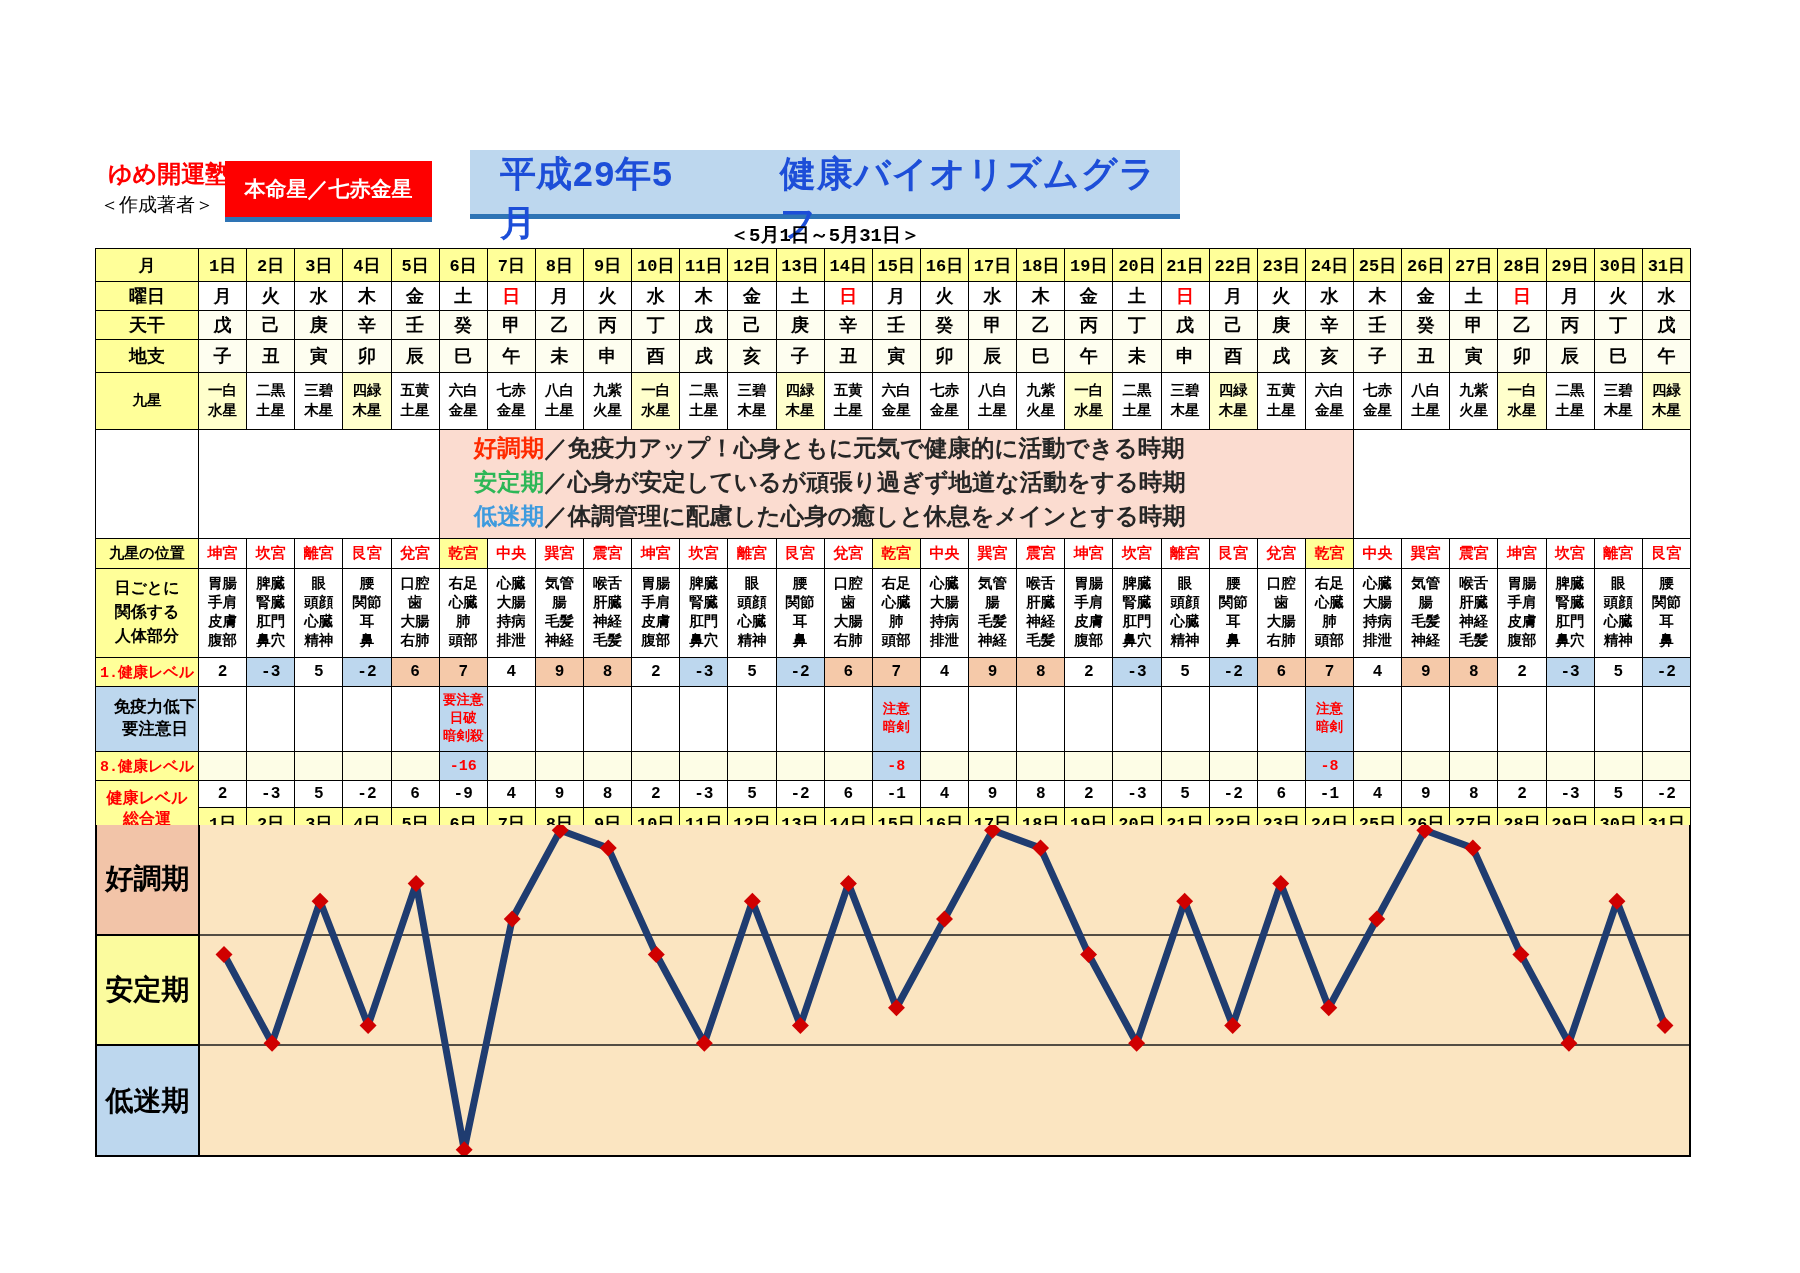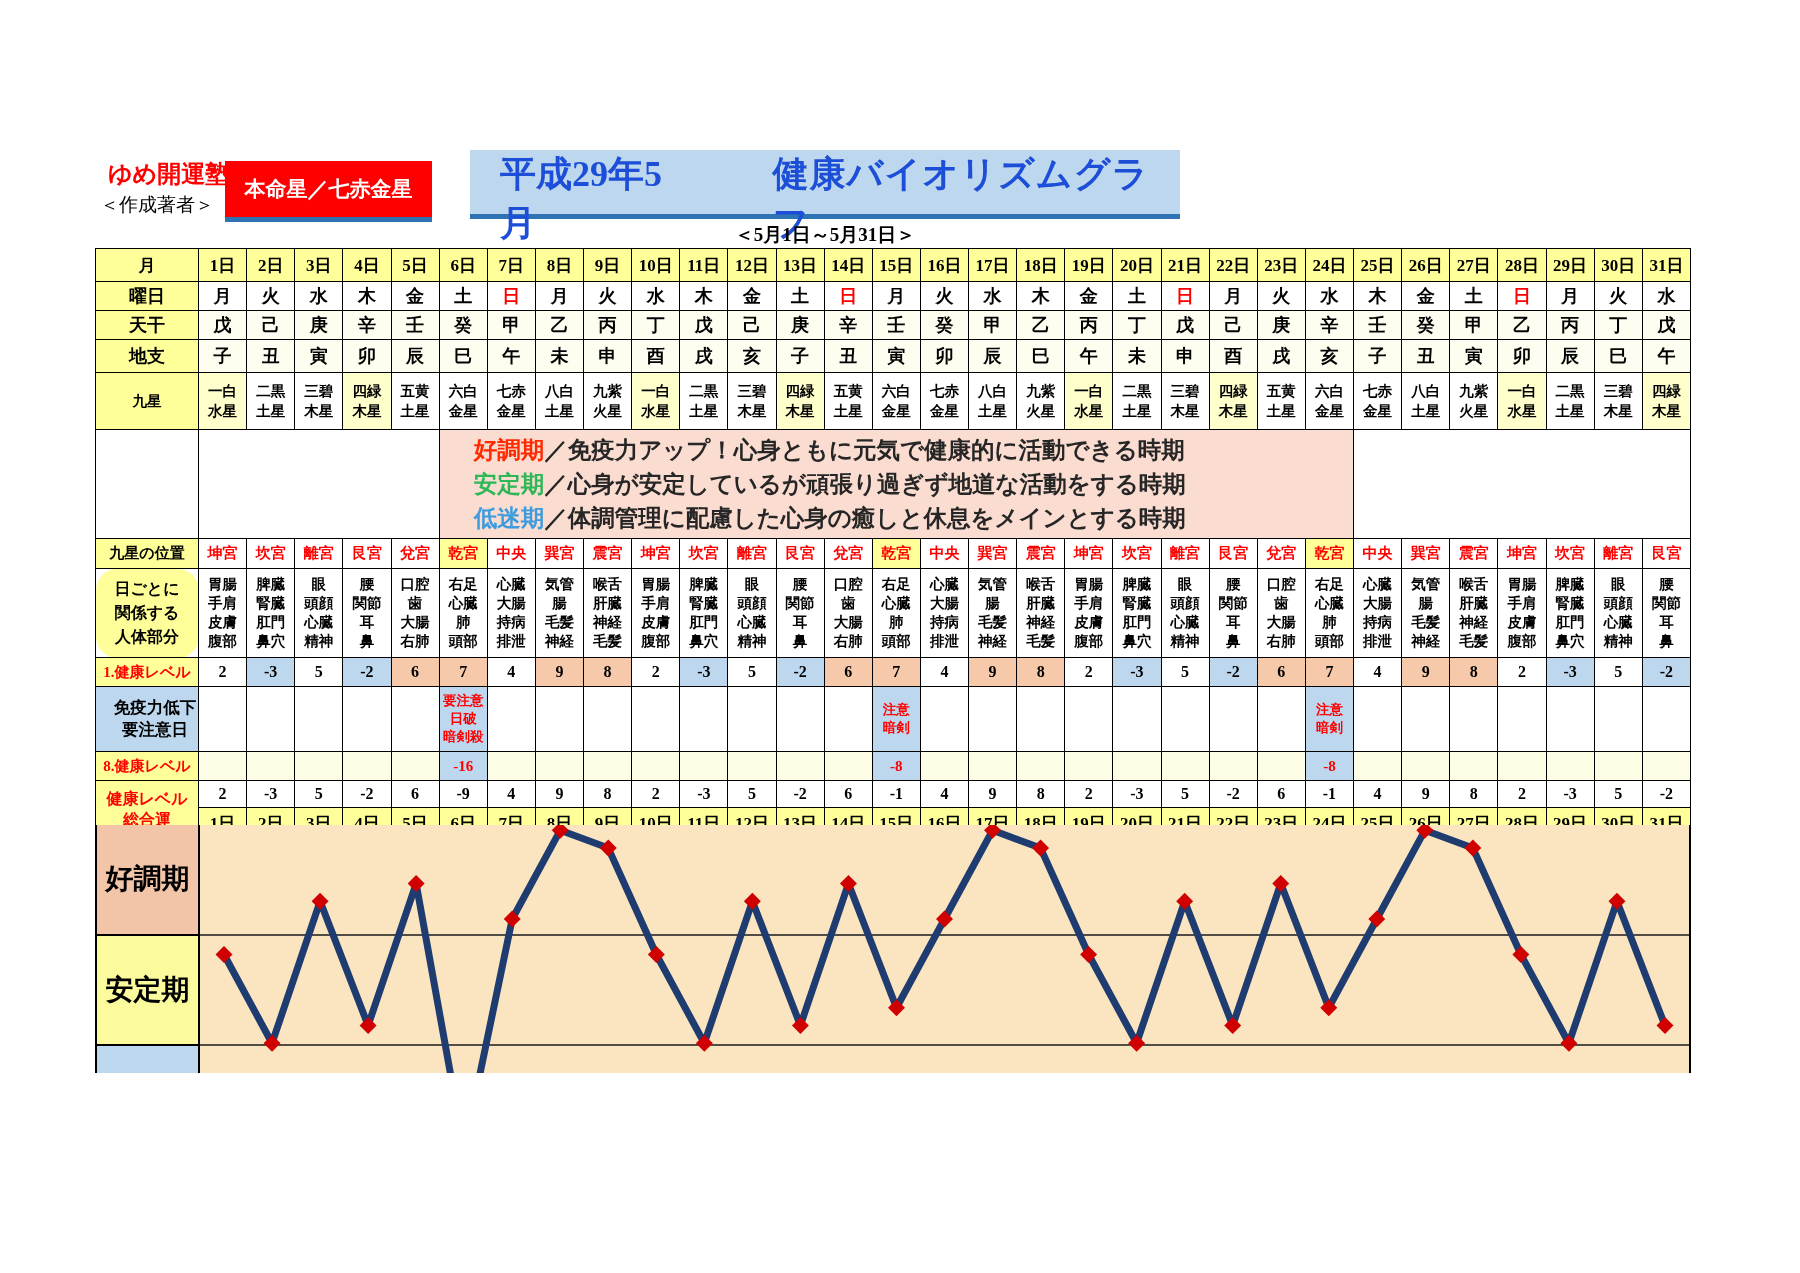--- a/index.html
+++ b/index.html
@@ -1,17 +1,17 @@
 <!DOCTYPE html>
 <html><head>
 <meta charset="utf-8">
 <style>
   html,body{margin:0;padding:0;background:#fff;}
-  .page{position:relative;width:1800px;height:1073px;background:#fff;overflow:hidden;
-        font-family:Liberation Serif, serif;color:#000;}
+  .page{position:relative;width:1800px;height:1273px;background:#fff;overflow:hidden;
+        font-family:Liberation Mono, monospace;color:#000;}
   
   .brand{position:absolute;left:108px;top:158px;font-size:24px;font-weight:bold;color:#FF0000;}
   .author{position:absolute;left:100px;top:192px;font-size:19px;}
   .honmei{position:absolute;left:225px;top:161px;width:207px;height:56px;background:#FE0000;color:#fff;
           font-size:21px;font-weight:bold;display:flex;align-items:center;justify-content:center;
           border-bottom:5px solid #2E74B5;}
   .titlebar{position:absolute;left:470px;top:150px;width:710px;height:64px;background:#BDD7EE;
             border-bottom:5px solid #2E74B5;display:flex;
             color:#1d4ed8;font-weight:bold;font-size:36px;}
   .titlebar .tmonth{margin-left:30px;}
@@ -30,21 +30,21 @@
   tr.r-branch td{height:32px;font-size:18px;background:#FEFEF0;}
   tr.r-star td{height:56px;font-size:14.5px;line-height:1.4;}
   td.starhl{background:#FFFFCC !important;}
   tr.r-legend td{height:108px;}
   td.leg-block{background:#FBDCD0;text-align:left;}
   .leg-line{font-size:23.5px;line-height:34px;padding-left:34px;color:#262626;font-weight:600;white-space:nowrap;}
   tr.r-pal td{height:29px;font-size:15px;color:#FF0000;font-weight:700;}
   tr.r-pal td.lab{color:#000;}
   td.palhl{background:#FFFF99 !important;}
   tr.r-body td{height:88px;font-size:14.5px;line-height:1.32;}
-  tr.r-body td.lab{font-size:16px;line-height:1.5;border-radius:21px;}
+  tr.r-body td.lab{font-size:16px;line-height:1.5;}
   tr.r-l1 td{height:28px;font-size:16px;}
   tr.r-l1 td.lab{font-size:15px;}
   td.hi{background:#F5C9A9 !important;}
   td.lo{background:#BDD7EE !important;}
   tr.r-immu td{height:64px;}
   tr.r-immu td.lab{background:#BDD7EE !important;font-size:16.5px;line-height:1.35;padding-left:16px;}
   td.warncell{background:#BDD7EE !important;color:#FF0000;font-size:13.5px;line-height:1.35;font-weight:700;}
   tr.r-l2 td{height:28px;background:#FDFDE6;font-size:15px;}
   td.l2warn{background:#BDD7EE !important;color:#FF0000;font-weight:700;text-align:center;}
   tr.r-tval td{height:26px;font-size:16px;}

